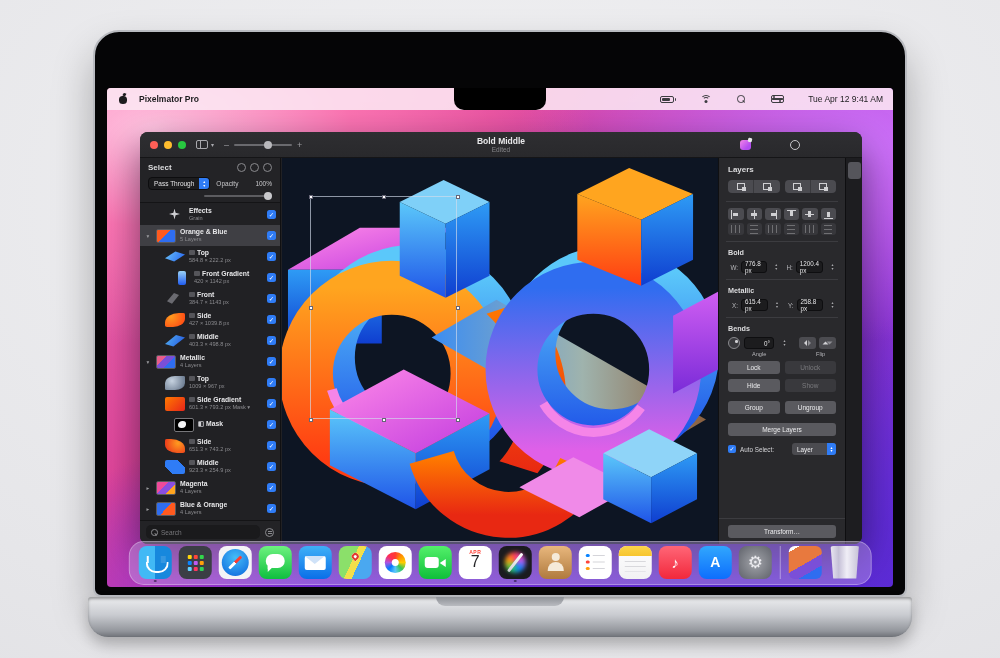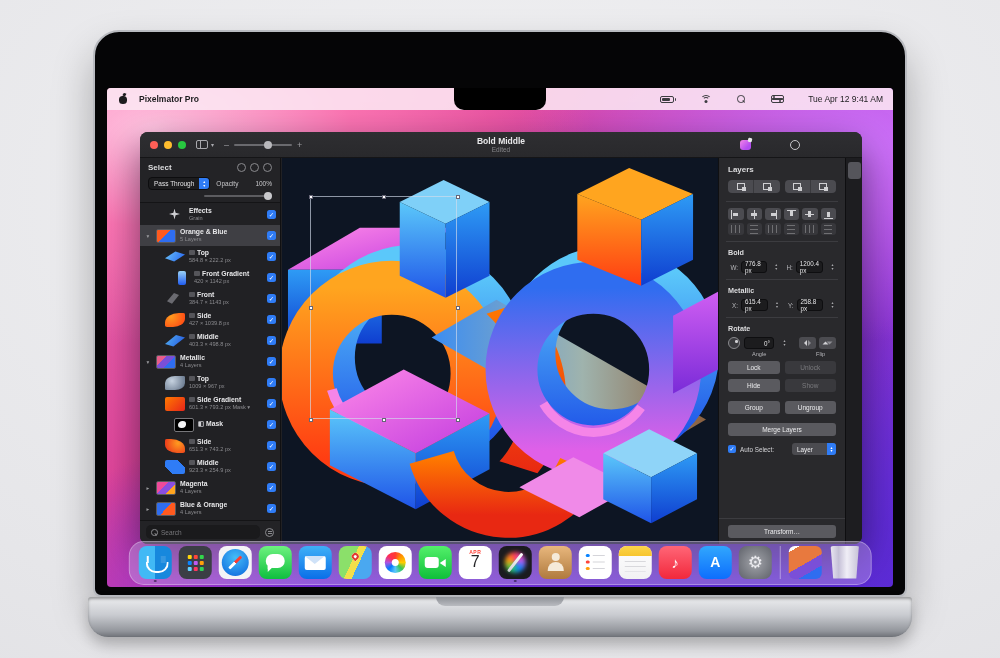--- a/index.html
+++ b/index.html
@@ -713,21 +713,21 @@
           <span class="flab">Y:</span>
           <span class="field">
               <span>258.8 px</span>
             </span>
           <span class="stepper">
               <span>▴</span>
               <span>▾</span>
             </span>
         </div>
         <div class="rdiv"></div>
-        <div class="slab">Rotate</div>
+        <div class="slab">Bends</div>
         <div class="rotrow">
           <span class="dial"></span>
           <span class="field" style="max-width:30px">
               <span>0°</span>
             </span>
           <span class="stepper">
               <span>▴</span>
               <span>▾</span>
             </span>
           <span class="fgrp">

